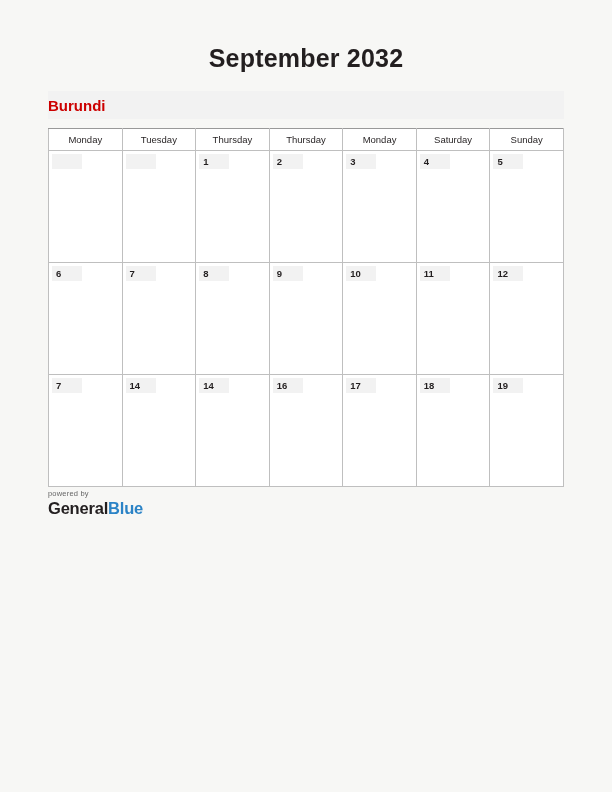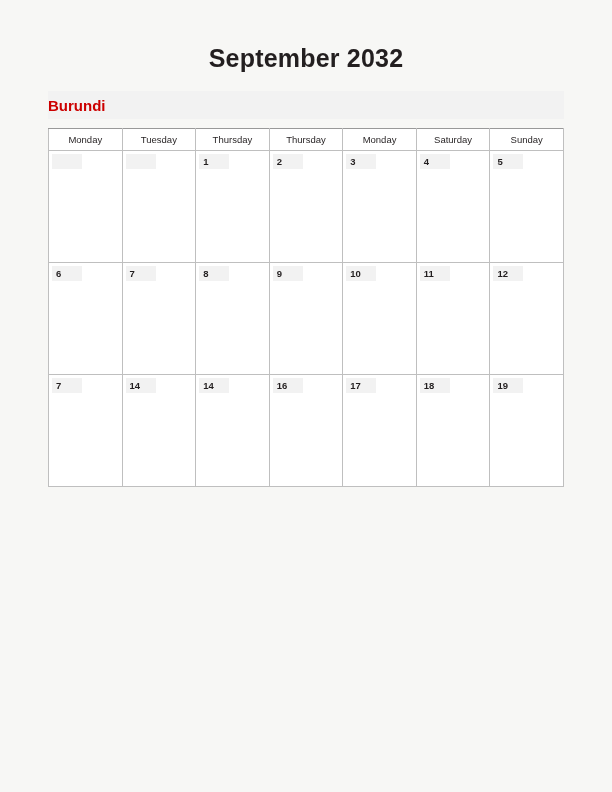--- a/index.html
+++ b/index.html
@@ -191,14 +191,18 @@
         <td>
             <span class="daynum">18</span>
           </td>
         <td>
             <span class="daynum">19</span>
           </td>
       </tr>
     </tbody>
   </table>
 
+  <div class="footer">
+    <div class="powered">powered by</div>
+    <div class="brand"><span class="g">General</span><span class="b">Blue</span></div>
+  </div>
 
 </div>
 
 </body></html>

